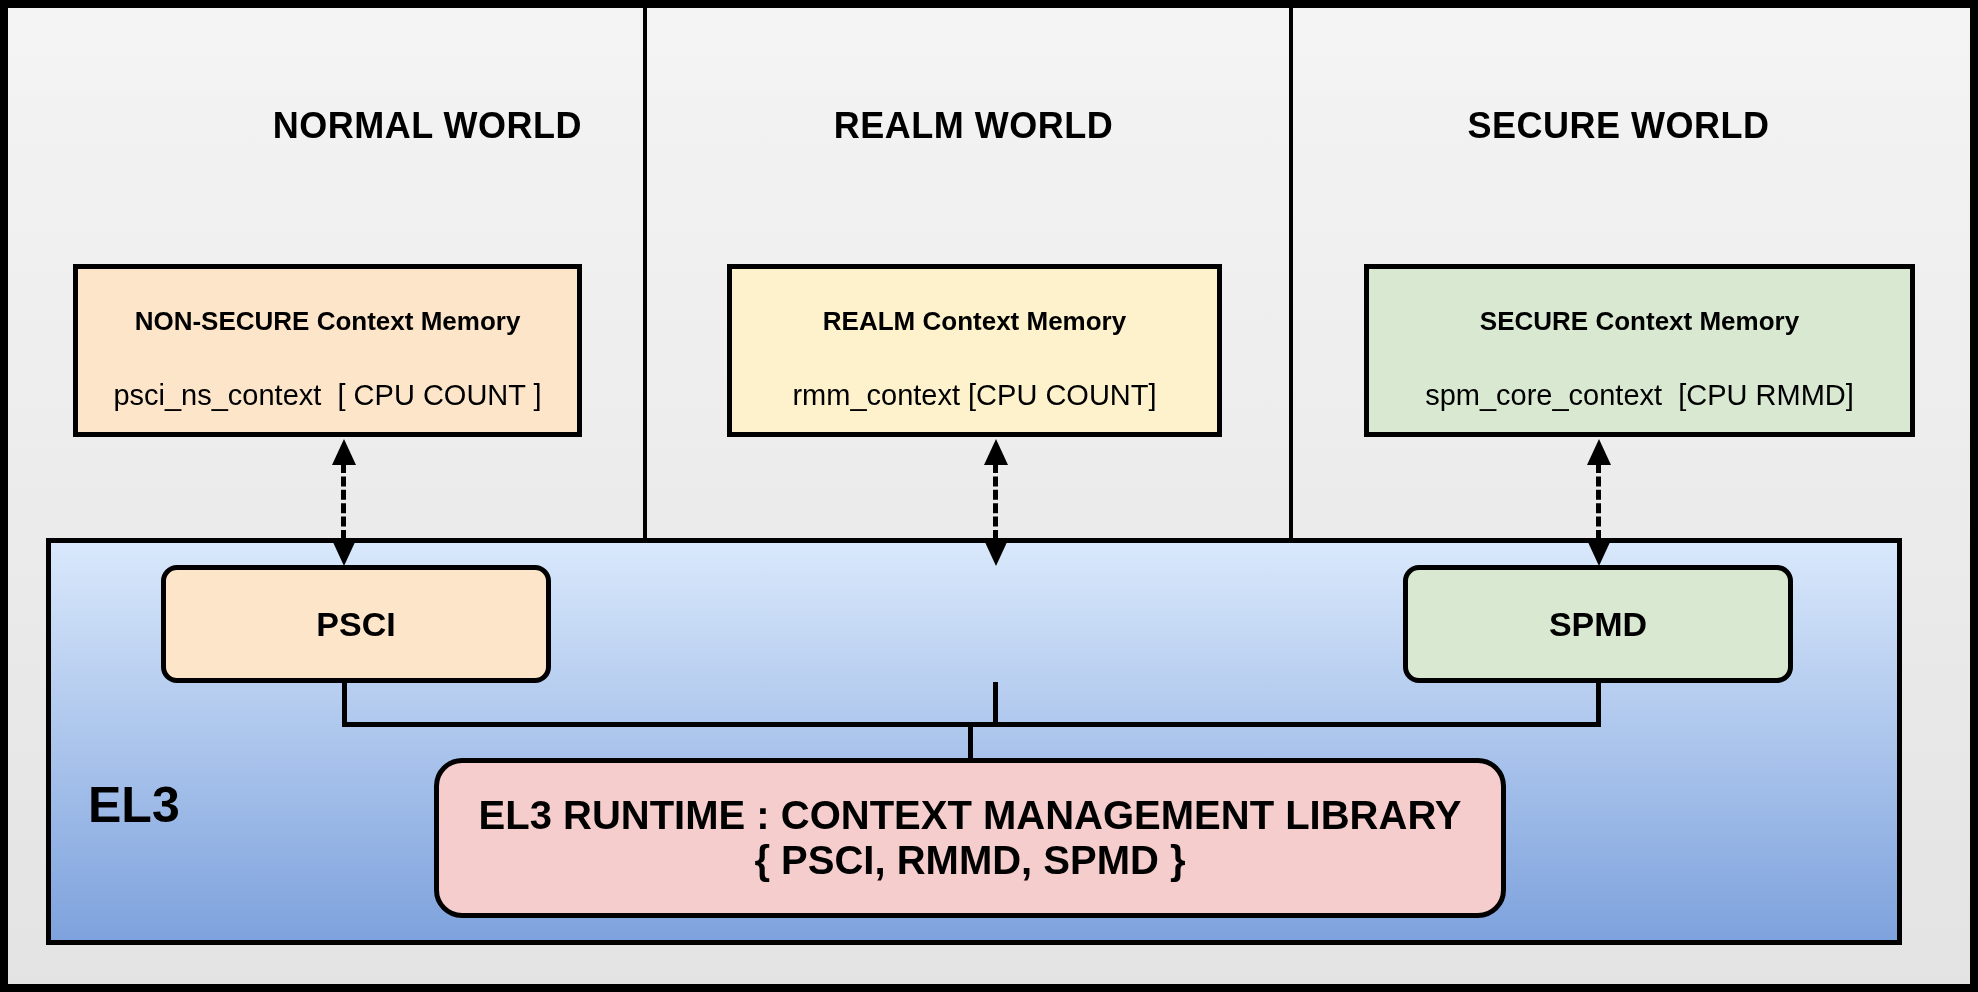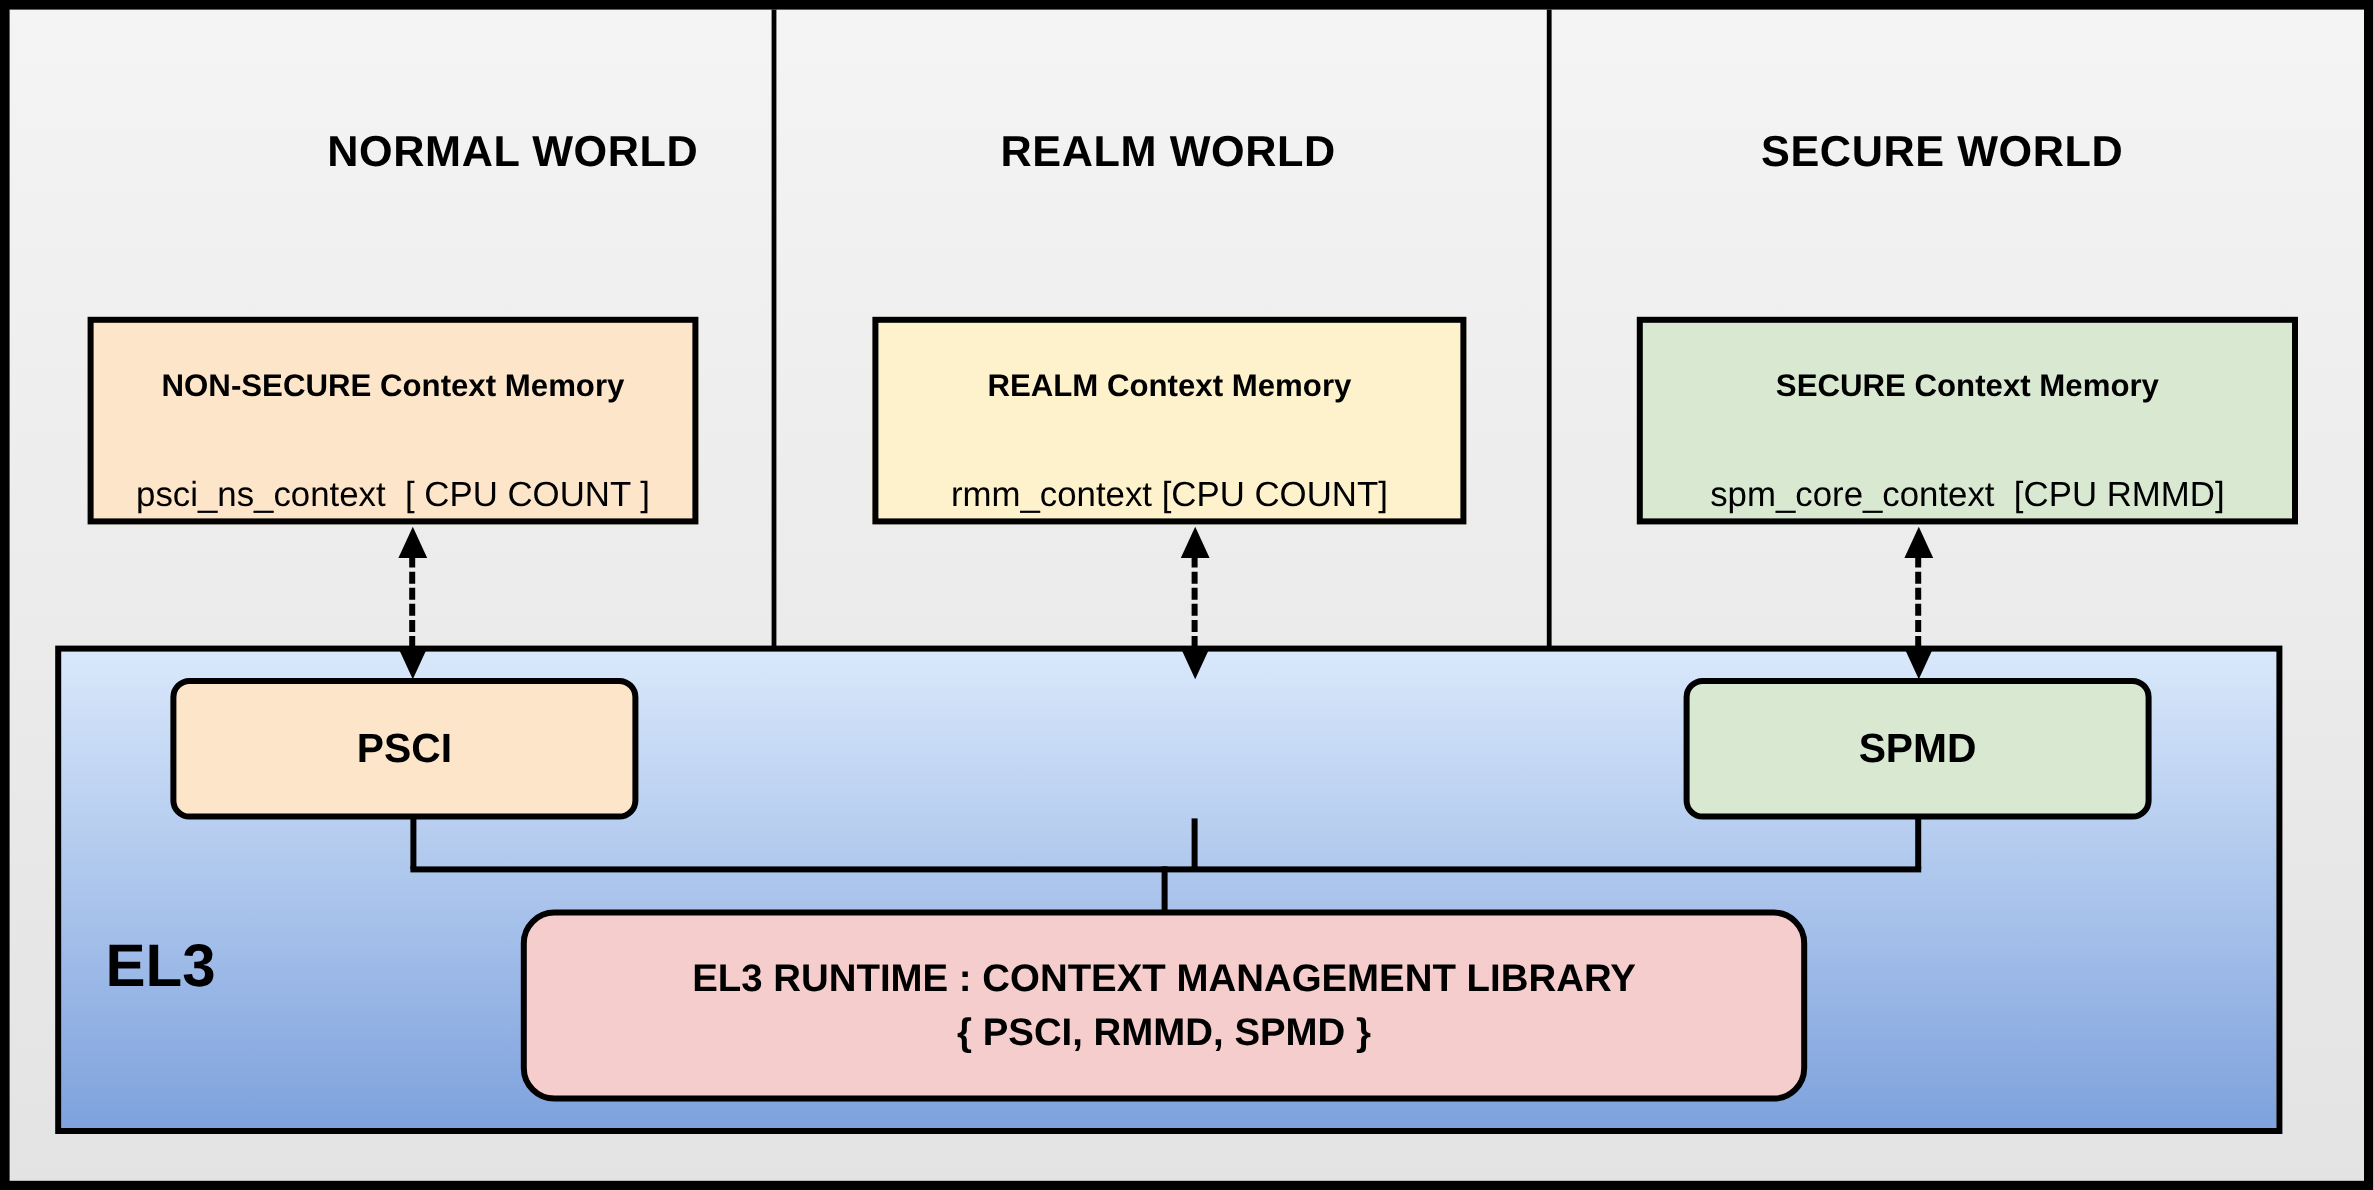--- a/index.html
+++ b/index.html
@@ -35,57 +35,57 @@
   }
   #memory-normal{left:73px;width:509px;}
   #memory-realm{left:727px;width:495px;text-decoration:underline;}
   #memory-secure{left:1364px;width:551px;}
   .memory-title{
     position:absolute;top:32px;left:0;right:0;text-align:center;
     font-weight:700;font-size:26px;line-height:40px;white-space:pre;
   }
   .memory-code{
     position:absolute;top:106px;left:0;right:0;text-align:center;
-    font-weight:400;font-size:29px;line-height:40px;white-space:pre;margin-top:18px;
+    font-weight:400;font-size:29px;line-height:40px;white-space:pre;
   }
 
   
   #el3-box{
     position:absolute;left:46px;top:538px;width:1856px;height:407px;
     border:5px solid #000;box-sizing:border-box;z-index:1;
   }
   #el3-label{
     position:absolute;left:88px;top:776px;font-size:50px;font-weight:700;z-index:3;text-align:center;
   }
 
   
   .module-box{
     position:absolute;top:565px;width:390px;height:118px;
     border:5px solid #000;border-radius:16px;box-sizing:border-box;
     display:flex;align-items:center;justify-content:center;
     font-weight:700;font-size:34px;z-index:3;
   }
-  #module-psci{left:142px;}
+  #module-psci{left:161px;}
   #module-rmmd{left:800px;}
   #module-spmd{left:1403px;}
 
   
   .connector{position:absolute;background:#000;z-index:2;}
   #connector-psci-down{left:342px;top:682px;width:5px;height:42px;}
   #connector-rmmd-down{left:993px;top:682px;width:5px;height:42px;}
   #connector-spmd-down{left:1596px;top:682px;width:5px;height:42px;}
   #connector-bus{left:342px;top:722px;width:1259px;height:5px;}
   #connector-runtime-drop{left:968px;top:722px;width:5px;height:40px;}
 
   
   #runtime-box{
     position:absolute;left:434px;top:758px;width:1072px;height:160px;
     border:5px solid #000;border-radius:28px;box-sizing:border-box;
     display:flex;flex-direction:column;align-items:center;justify-content:center;
-    font-weight:700;font-size:32px;line-height:45px;text-align:center;z-index:3;
+    font-weight:700;font-size:40px;line-height:45px;text-align:center;z-index:3;
   }
 
   
   .bi-arrow{position:absolute;top:437px;width:28px;height:129px;z-index:5;}
   #arrow-normal{left:330px;}
   #arrow-realm{left:982px;}
   #arrow-secure{left:1585px;}
   .arrow-head-up{
     position:absolute;top:2px;left:2px;width:0;height:0;
     border-left:12px solid transparent;border-right:12px solid transparent;

